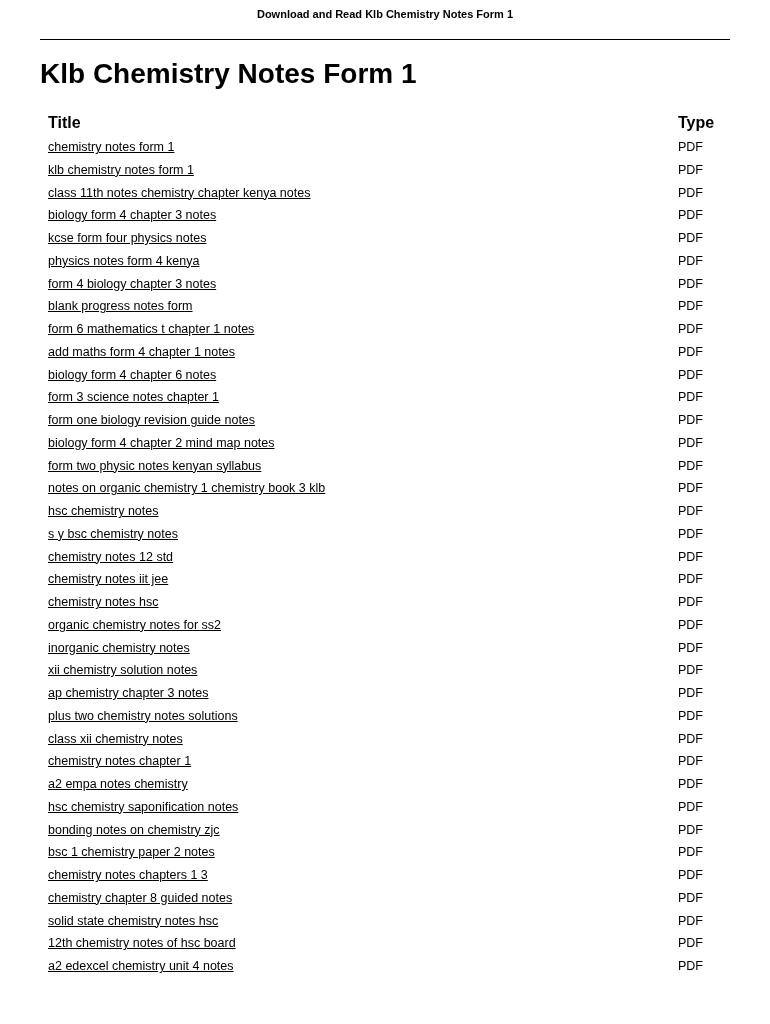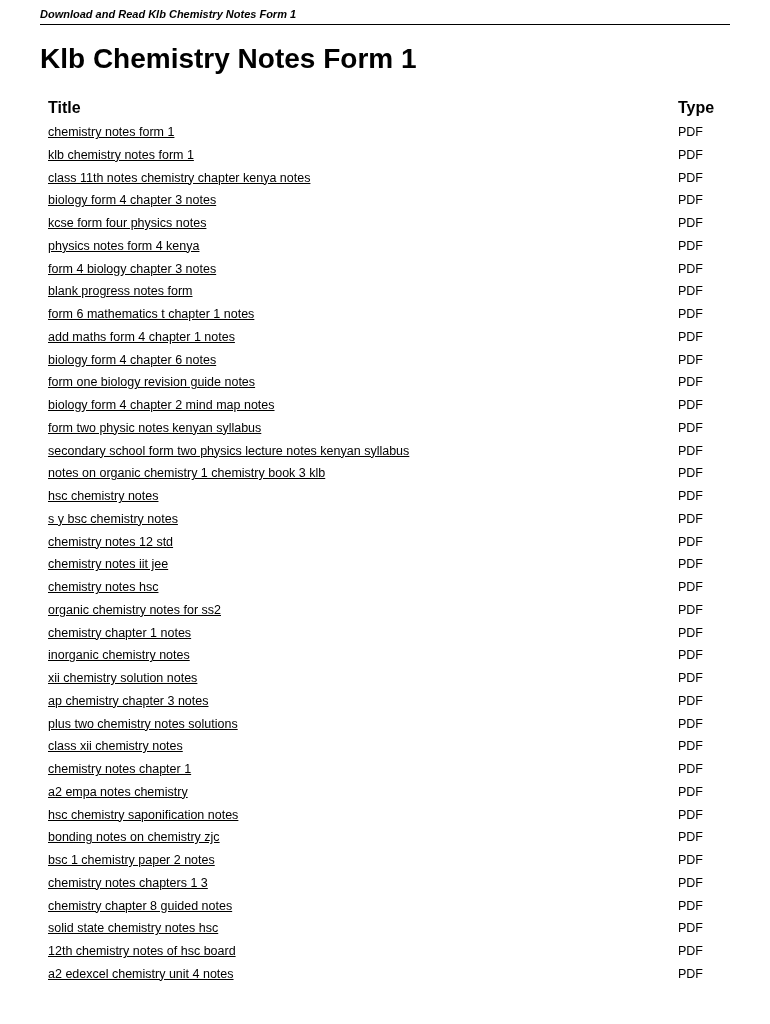--- a/index.html
+++ b/index.html
@@ -6,25 +6,24 @@
     body {
       font-family: Arial, sans-serif;
       background: #fff;
       color: #000;
       width: 770px;
       min-height: 1024px;
       padding: 0 40px;
       font-size: 13px;
     }
     .top-bar {
-      text-align: left;
+      text-align: center;
       font-size: 11px;
-      font-style: italic;
       font-weight: bold;
-      padding: 8px 0 4px 0;
+      padding: 8px 0 19px 0;
       border-bottom: 1px solid #000;
     }
     h1 {
       font-size: 28px;
       font-weight: bold;
       padding: 18px 0 12px 0;
     }
     .content-table {
       width: 100%;
       border-collapse: collapse;
@@ -109,36 +108,36 @@
       </tr>
       <tr>
         <td><a href="#">add maths form 4 chapter 1 notes</a></td>
         <td class="type-cell">PDF</td>
       </tr>
       <tr>
         <td><a href="#">biology form 4 chapter 6 notes</a></td>
         <td class="type-cell">PDF</td>
       </tr>
       <tr>
+        <td><a href="#">form 3 science notes chapter 1</a></td>
+        <td class="type-cell">PDF</td>
+      </tr>
+      <tr>
         <td><a href="#">form one biology revision guide notes</a></td>
         <td class="type-cell">PDF</td>
       </tr>
       <tr>
         <td><a href="#">biology form 4 chapter 2 mind map notes</a></td>
         <td class="type-cell">PDF</td>
       </tr>
       <tr>
         <td><a href="#">form two physic notes kenyan syllabus</a></td>
         <td class="type-cell">PDF</td>
       </tr>
       <tr>
-        <td><a href="#">secondary school form two physics lecture notes kenyan syllabus</a></td>
-        <td class="type-cell">PDF</td>
-      </tr>
-      <tr>
         <td><a href="#">notes on organic chemistry 1 chemistry book 3 klb</a></td>
         <td class="type-cell">PDF</td>
       </tr>
       <tr>
         <td><a href="#">hsc chemistry notes</a></td>
         <td class="type-cell">PDF</td>
       </tr>
       <tr>
         <td><a href="#">s y bsc chemistry notes</a></td>
         <td class="type-cell">PDF</td>
@@ -150,24 +149,20 @@
       <tr>
         <td><a href="#">chemistry notes iit jee</a></td>
         <td class="type-cell">PDF</td>
       </tr>
       <tr>
         <td><a href="#">chemistry notes hsc</a></td>
         <td class="type-cell">PDF</td>
       </tr>
       <tr>
         <td><a href="#">organic chemistry notes for ss2</a></td>
-        <td class="type-cell">PDF</td>
-      </tr>
-      <tr>
-        <td><a href="#">chemistry chapter 1 notes</a></td>
         <td class="type-cell">PDF</td>
       </tr>
       <tr>
         <td><a href="#">inorganic chemistry notes</a></td>
         <td class="type-cell">PDF</td>
       </tr>
       <tr>
         <td><a href="#">xii chemistry solution notes</a></td>
         <td class="type-cell">PDF</td>
       </tr>

